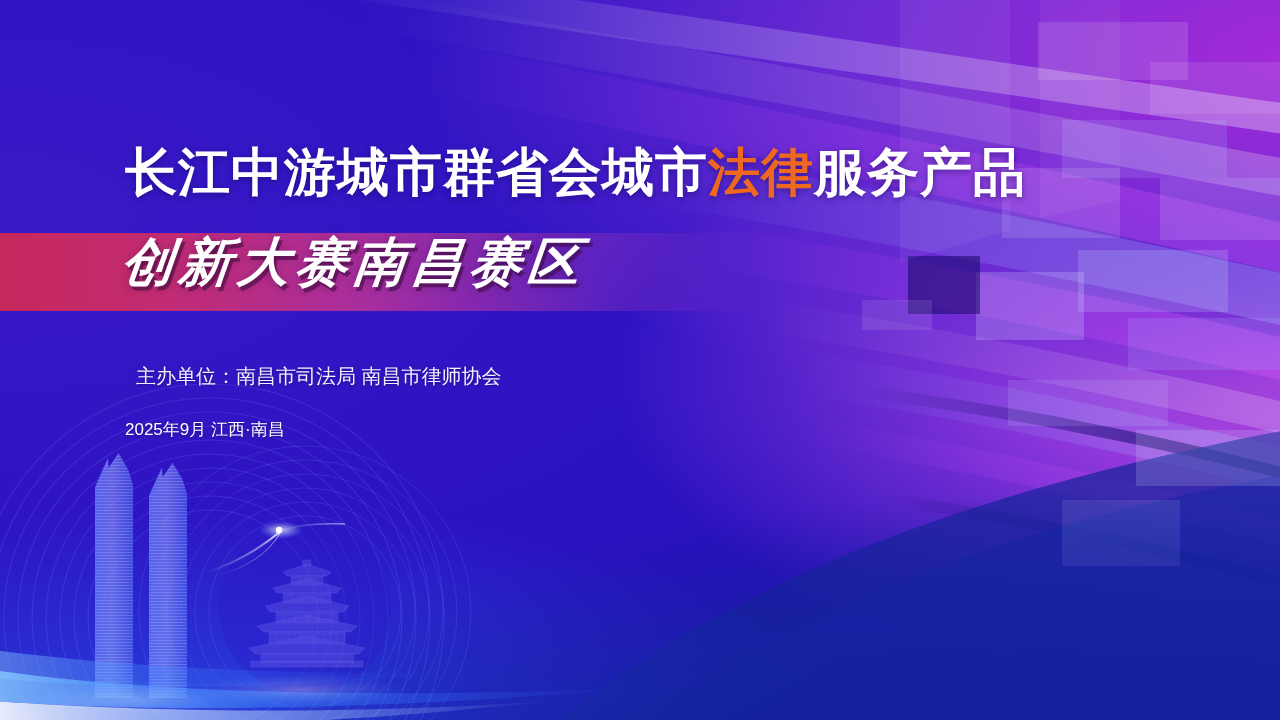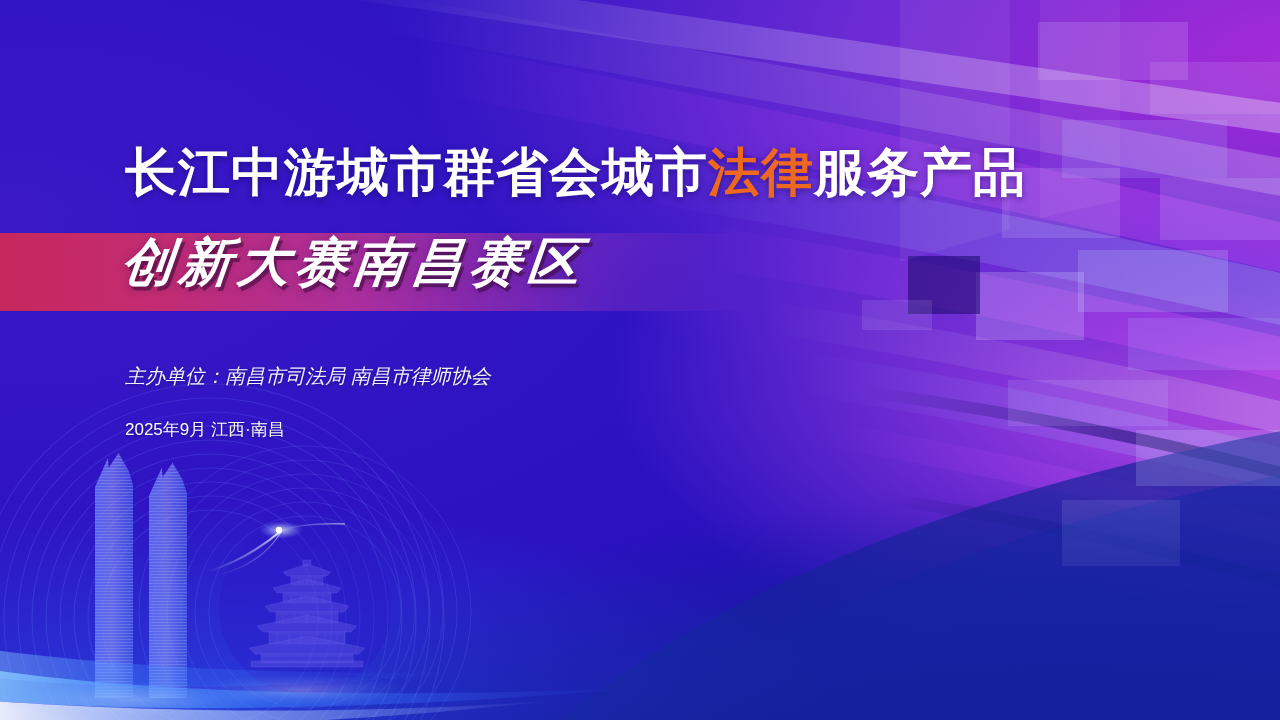--- a/index.html
+++ b/index.html
@@ -79,24 +79,23 @@
     font-weight:bold;
     font-style:italic;
     color:#ffffff;
     letter-spacing:6px;
     white-space:nowrap;
     transform:skewX(-6deg);
     text-shadow:3px 4px 0 rgba(60,10,60,.55), 0 2px 10px rgba(40,0,60,.35);
   }
 
   .meta1{
-    position:absolute;left:125px;top:363px;
+    position:absolute;left:136px;top:363px;
     font-size:20px;color:#f2f0ff;white-space:nowrap;
     text-shadow:0 1px 3px rgba(0,0,50,.4);
-    font-style:italic;
   }
   .meta2{
     position:absolute;left:125px;top:418px;
     font-size:17px;color:#ffffff;white-space:nowrap;
     text-shadow:0 1px 3px rgba(0,0,50,.4);
   }
 </style>
 </head>
 <body>
 

